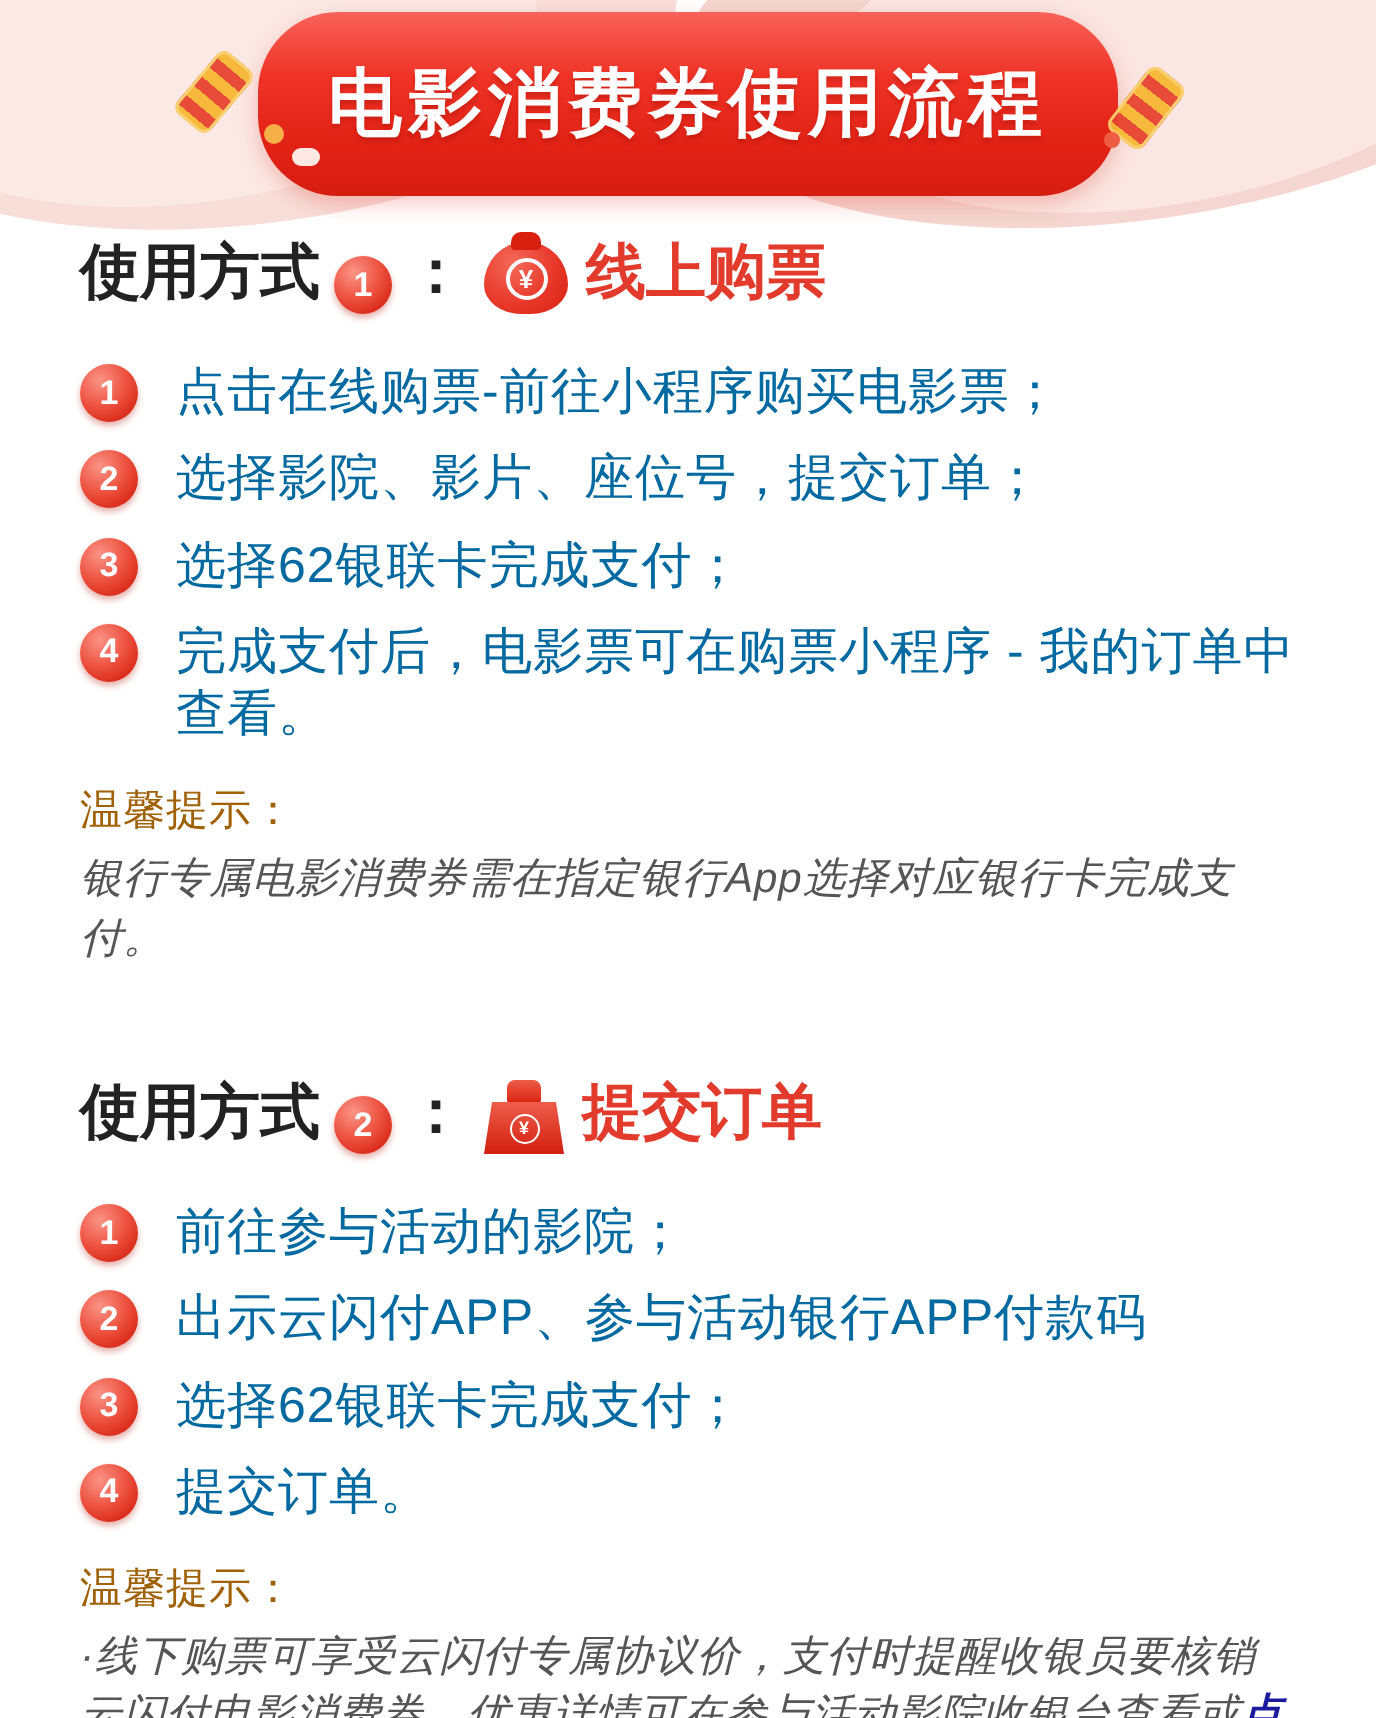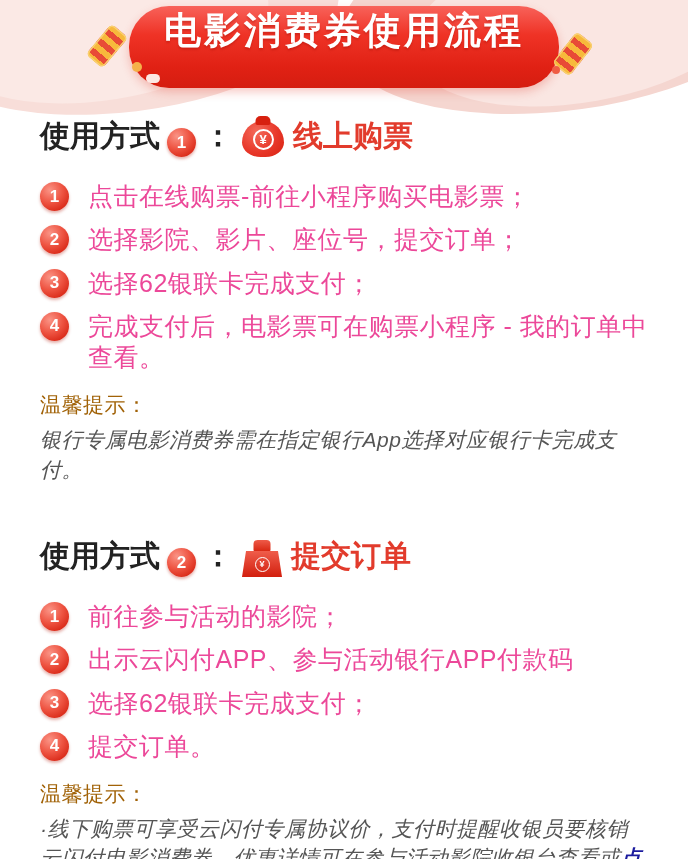--- a/index.html
+++ b/index.html
@@ -26,24 +26,24 @@
   }
   .swoosh.left  { width: 430px; height: 190px; top: -78px; left: -90px; transform: rotate(-7deg); background: #f8ded9; }
   .swoosh.left2 { width: 330px; height: 150px; top: -50px; left: -60px; transform: rotate(-9deg); background: #fbe9e5; }
   .swoosh.right { width: 460px; height: 200px; top: -90px; right: -110px; transform: rotate(-8deg); background: #f5d6d0; }
   .swoosh.right2{ width: 350px; height: 160px; top: -58px; right: -70px; transform: rotate(-10deg); background: #fae6e2; }
 
   .banner {
     position: absolute;
     left: 50%; top: 6px;
     transform: translateX(-50%);
-    width: 430px; height: 82px;
+    width: 430px; height: 92px;
     background: linear-gradient(180deg, #f8625a 0%, #ef3326 35%, #e02114 75%, #d51d10 100%);
     border-radius: 40px;
-    display: flex; justify-content: center;
+    display: flex; align-items: center; justify-content: center;
     box-shadow: 0 4px 10px rgba(224, 40, 25, 0.25);
     z-index: 2;
   }
   .banner-title {
     color: #ffffff;
     font-size: 37px;
     font-weight: 700;
     letter-spacing: 3px;
     text-shadow: 0 2px 2px rgba(160, 15, 5, 0.35);
     white-space: nowrap;
@@ -148,21 +148,21 @@
   .steps { list-style: none; margin-top: 24px; }
   .step {
     display: flex; align-items: flex-start;
     gap: 19px;
     margin-bottom: 12px;
     min-height: 30px;
   }
   .step .num-badge { margin-top: 1px; }
   .step-text {
     font-size: 25px;
-    color: #ec4899;
+    color: #0369a1;
     font-weight: 500;
     line-height: 1.25;
     letter-spacing: 0.5px;
   }
 
   
   .tip { margin-top: 18px; }
   .tip-title {
     font-size: 21px;
     color: #a16207;

